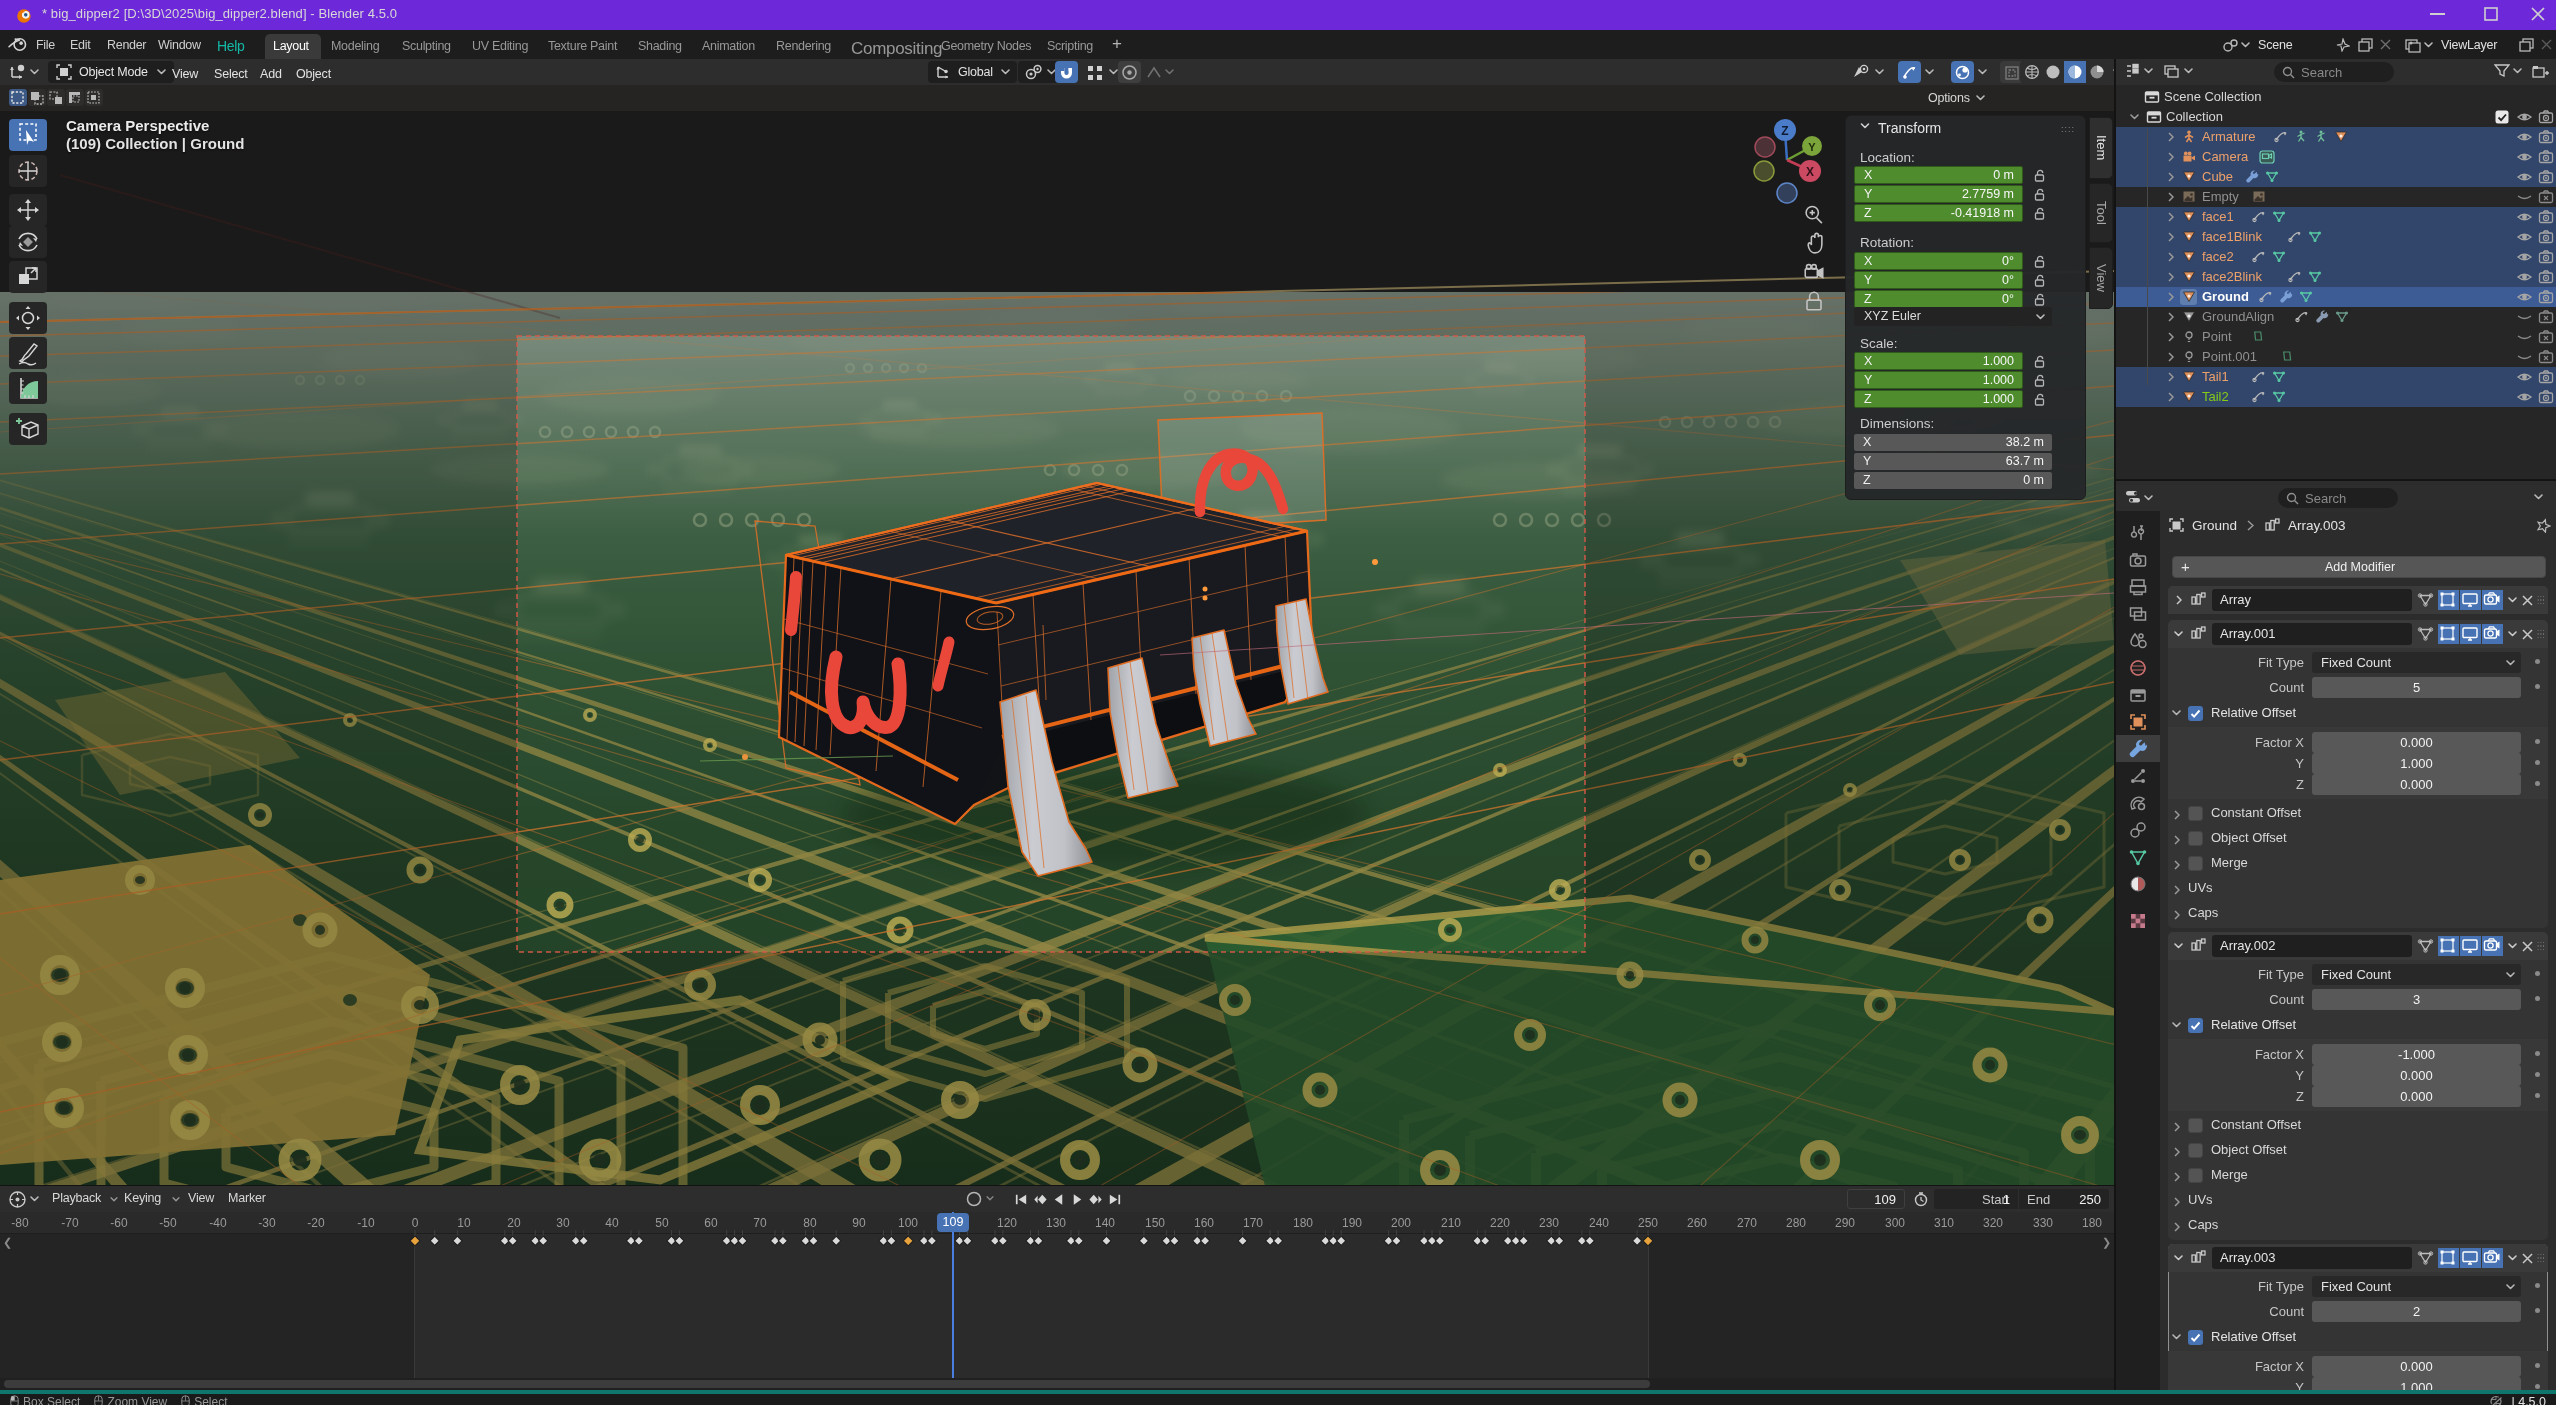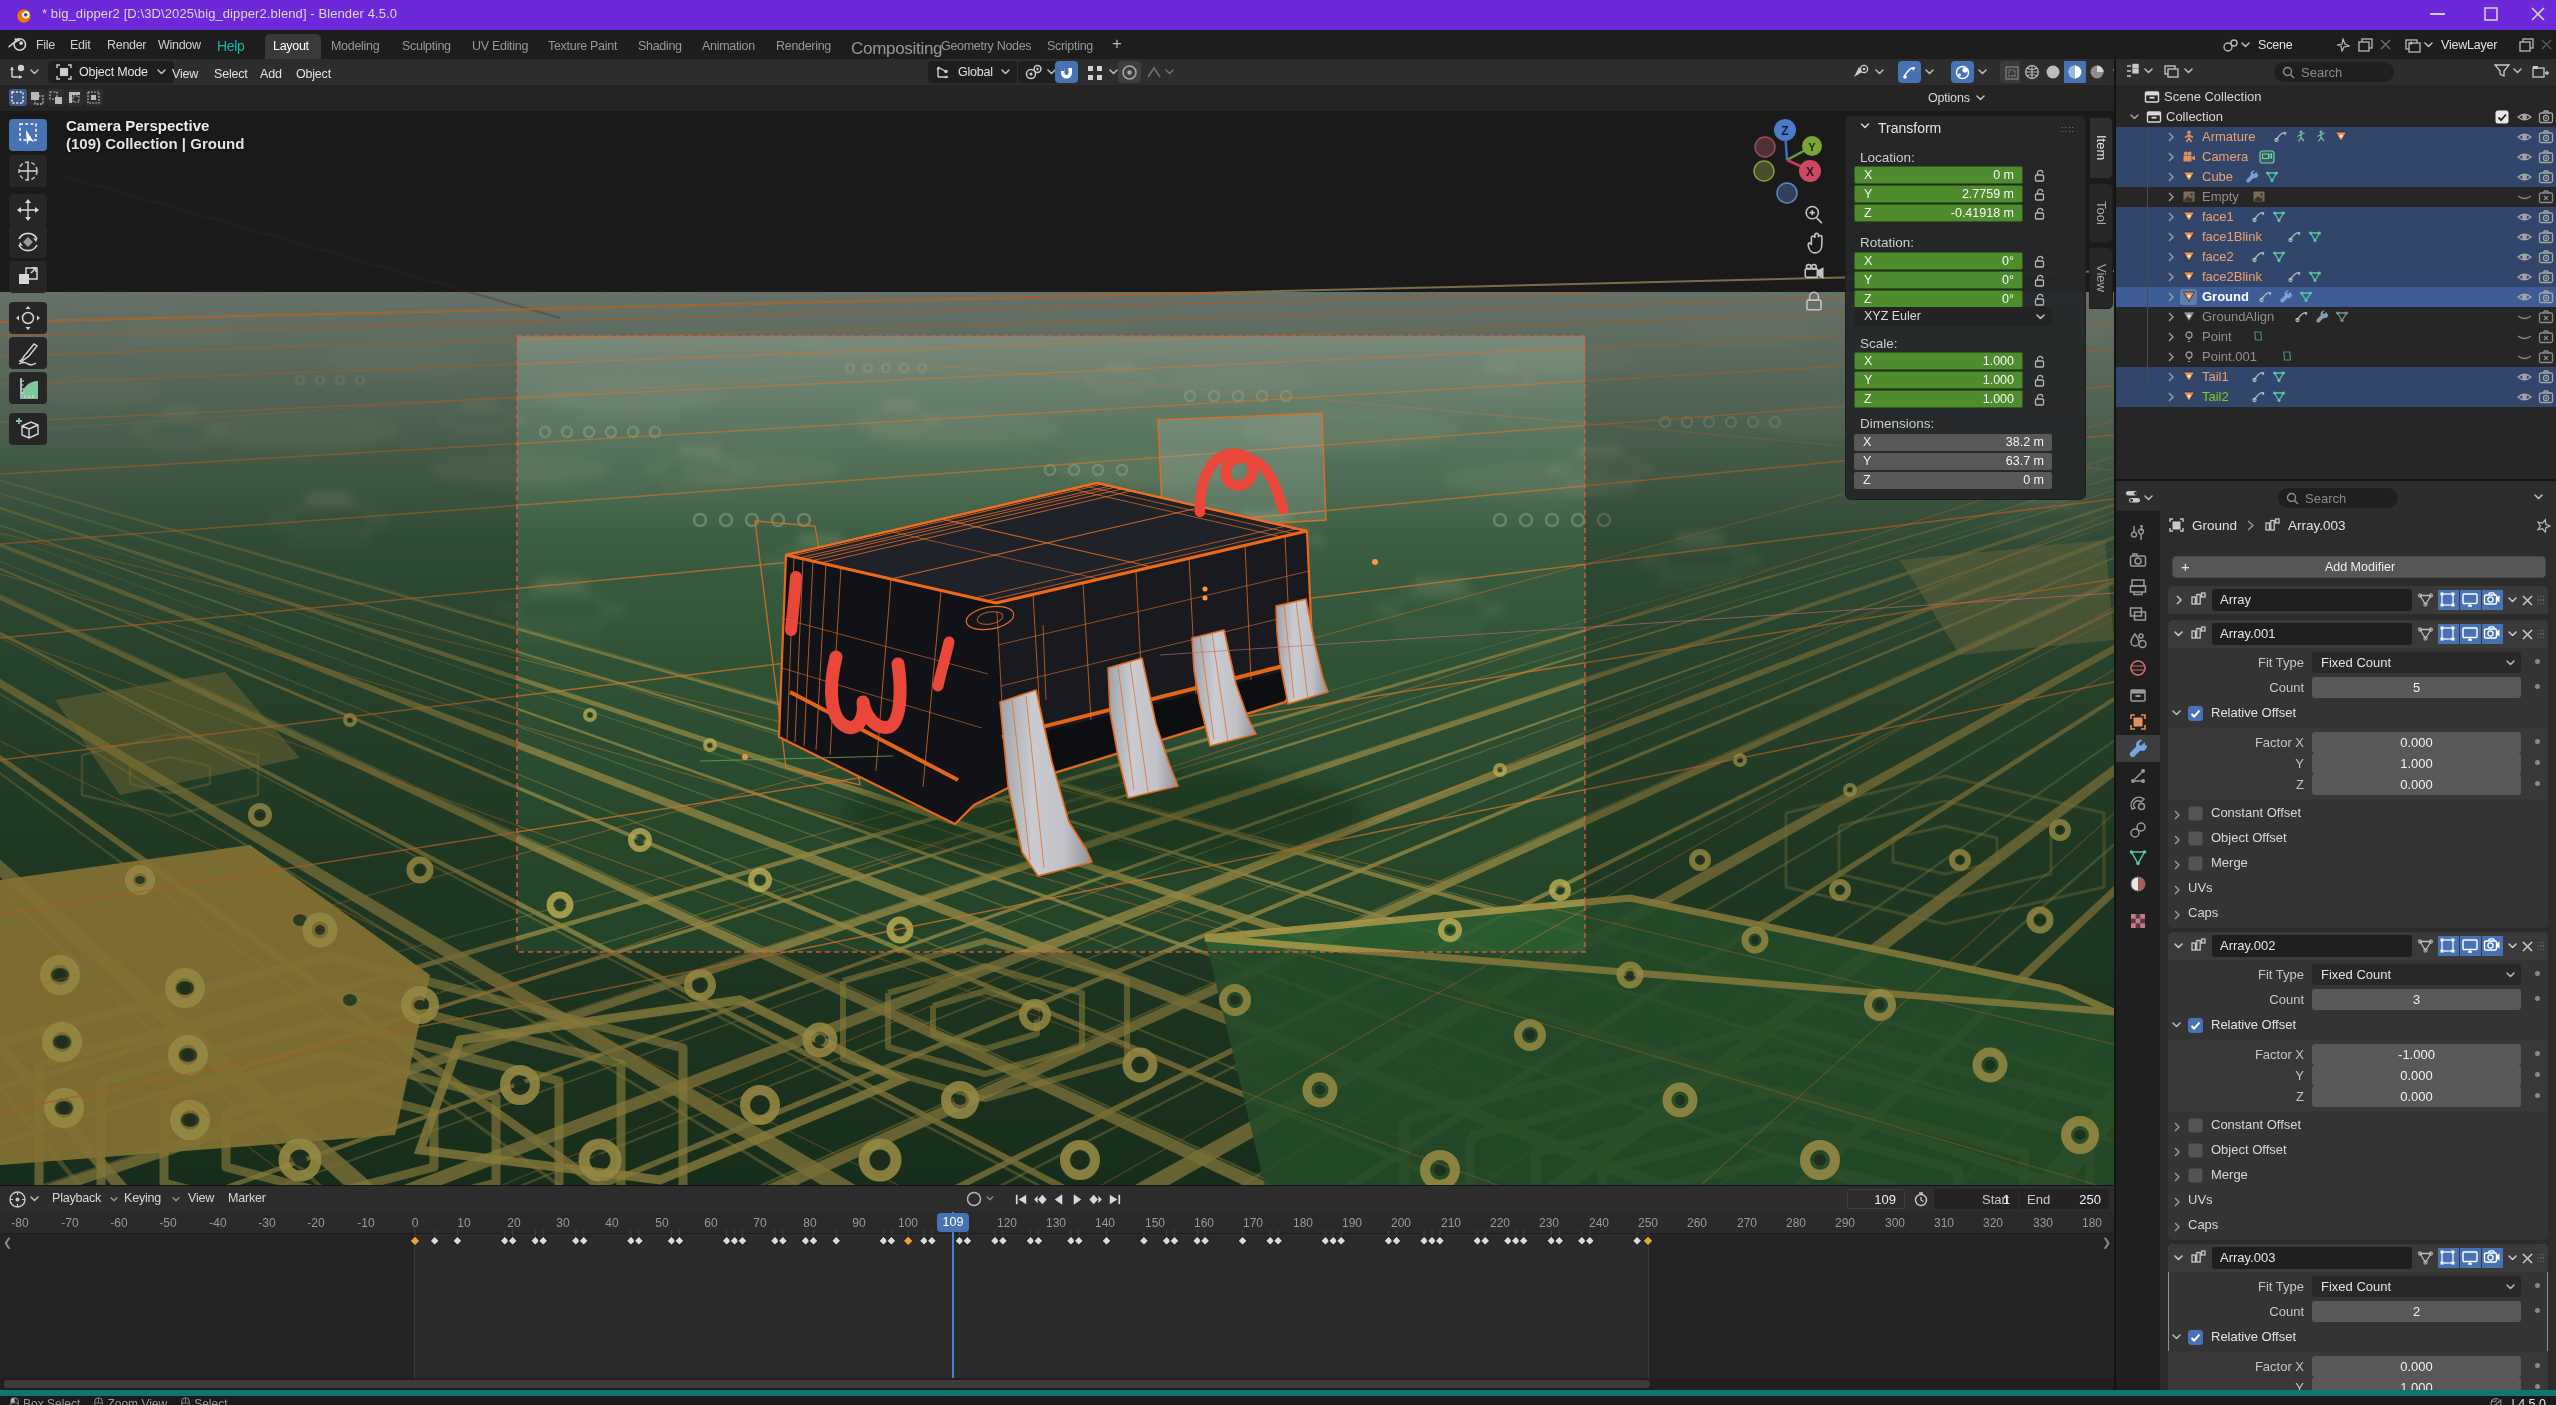--- a/index.html
+++ b/index.html
@@ -2509,21 +2509,21 @@
       <path d="M908.2 49.8 l5 5 l-5 5 l-5 -5 Z" fill="#e8a33c" stroke="#1f1f1f" stroke-width="1.1"></path>
       <path d="M1648.0 49.8 l5 5 l-5 5 l-5 -5 Z" fill="#e8a33c" stroke="#1f1f1f" stroke-width="1.1"></path>
     </svg>
 <div class="abs" style="left:952px;top:26px;width:2px;height:176px;background:#4a7fe0;"></div>
 <div class="abs" style="left:937px;top:27px;width:32px;height:19px;background:#4772b3;border-radius:4px;text-align:center;font-size:12.5px;color:#fff;line-height:19px;">109</div>
 <div class="abs" style="left:3px;top:50px;font-size:11px;color:#8a8a8a;">❮</div>
 <div class="abs" style="left:2102px;top:50px;font-size:11px;color:#8a8a8a;">❯</div>
 <div class="abs" style="left:0;top:192px;width:2114px;height:12px;background:#202020;"></div>
 <div class="abs" style="left:4px;top:194px;width:1646px;height:8px;background:#3c3c3c;border-radius:4px;"></div>
 </div>
-<div class="abs" style="left:0;top:1390px;width:2556px;height:15px;background:#1a1a1a;border-top:6px solid #0f766e;">
+<div class="abs" style="left:0;top:1390px;width:2556px;height:15px;background:#1a1a1a;border-top:4px solid #0f766e;">
 <div class="abs row" style="left:10px;top:1px;height:13px;">
  <svg width="9" height="13" viewBox="0 0 9 13" style="margin-right:4px;">
         <rect x="0.8" y="0.8" width="7.4" height="11.4" rx="3.5" fill="none" stroke="#8f8f8f" stroke-width="1"></rect>
         <path d="M0.8 6 h7.4" stroke="#8f8f8f" stroke-width="0.8"></path>
         <path d="M4.5 0.8 v5" stroke="#8f8f8f" stroke-width="0.8"></path>
         <rect x="1" y="1" width="3.3" height="4.8" rx="1.6" fill="#b9b9b9"></rect>
       </svg>
       <span style="font-size:12px;color:#999;">Box Select</span>
  <span style="width:14px;"></span>
       <svg width="9" height="13" viewBox="0 0 9 13" style="margin-right:4px;">

